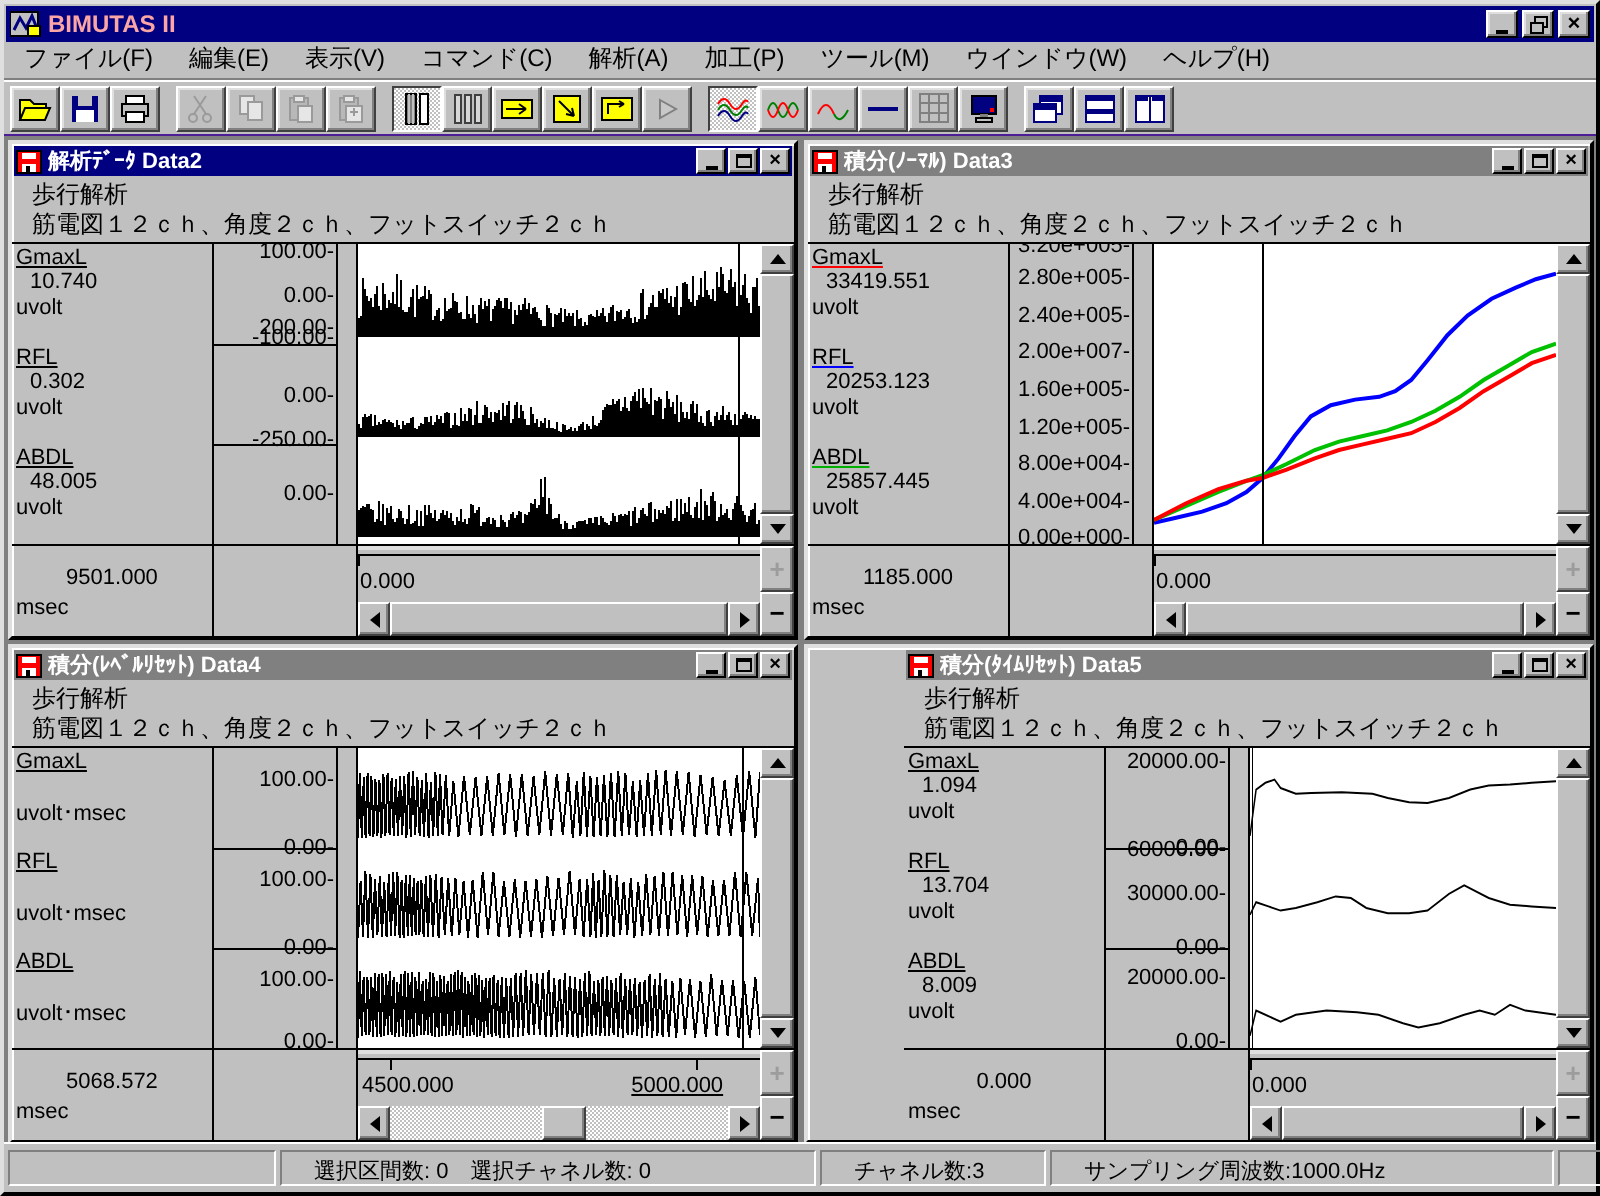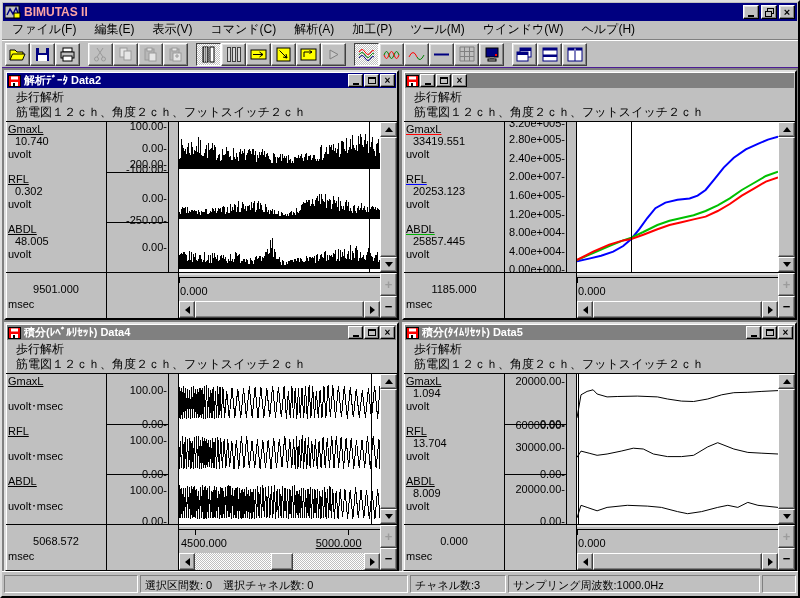--- a/index.html
+++ b/index.html
@@ -97,21 +97,21 @@
                       background-size:2px 2px; background-position:0 0,1px 1px; }
   .hthumb { position:absolute; top:0; bottom:0; background:#c0c0c0; border:1px solid; border-color:#fff #404040 #404040 #fff; box-shadow:inset -1px -1px 0 #808080; }
 
   .pm-cell { grid-column:5; grid-row:2; border-top:1px solid #000; display:flex; flex-direction:column; }
   .pm-btn { flex:1; background:#c0c0c0; border:1px solid; border-color:#fff #404040 #404040 #fff; box-shadow:inset -1px -1px 0 #808080;
             display:flex; align-items:center; justify-content:center; font-size:13px; font-weight:bold; }
   .pm-btn.dim { color:#9c9c9c; }
 
   
   .statusbar { height:24px; flex:none; display:flex; align-items:center; gap:2px; padding:2px 2px 3px 2px; background:#c0c0c0; font-size:11px; }
-  .status-panel { height:18px; border:1px solid; border-color:#808080 #fff #fff #808080; padding:2px 4px; white-space:nowrap; overflow:hidden; flex:none; }
+  .status-panel { height:18px; border:1px solid; border-color:#808080 #fff #fff #808080; padding:2px 16px; white-space:nowrap; overflow:hidden; flex:none; }
 </style>
 </head>
 <body>
 
 <div class="app">
 
   <div class="titlebar">
     <svg class="app-icon" viewBox="0 0 16 14">
       <rect x="0" y="1" width="14" height="12" fill="#c0c0c0" stroke="#000"></rect>
       <path d="M2 10 L5 4 L8 9 L11 3 L13 8" fill="none" stroke="#000080" stroke-width="1.5"></path>
@@ -397,20 +397,21 @@
         </div>
       </div>
     <div class="mdi-window" style="left:400px; top:2px;   width:395px; height:250px;">
         <div class="win-titlebar inactive">
           <svg class="win-icon" viewBox="0 0 13 12">
             <rect x="0.5" y="0.5" width="12" height="11" fill="#ff0000" stroke="#000"></rect>
             <rect x="3" y="1.5" width="7" height="3" fill="#fff"></rect>
             <rect x="3" y="7" width="7" height="4" fill="#fff"></rect>
             <rect x="5" y="8" width="2" height="3" fill="#000"></rect>
           </svg>
+          <span class="win-title">積分(ﾉｰﾏﾙ) Data3</span>
           <span class="win-btn">
             <span class="glyph-min-s"></span>
           </span>
           <span class="win-btn">
             <span class="glyph-max"></span>
           </span>
           <span class="win-btn">
             <span class="glyph-x-s">×</span>
           </span>
         </div>
@@ -587,21 +588,21 @@
                 <span class="arr right"></span>
               </div>
             </div>
           </div>
           <div class="pm-cell">
             <div class="pm-btn dim">+</div>
             <div class="pm-btn">−</div>
           </div>
         </div>
       </div>
-    <div class="mdi-window" style="left:400px; top:254px; width:395px; height:250px;">
+    <div class="mdi-window" style="left:400px; top:254px; width:395px; height:250px;padding-left:48px;">
         <div class="win-titlebar inactive">
           <svg class="win-icon" viewBox="0 0 13 12">
             <rect x="0.5" y="0.5" width="12" height="11" fill="#ff0000" stroke="#000"></rect>
             <rect x="3" y="1.5" width="7" height="3" fill="#fff"></rect>
             <rect x="3" y="7" width="7" height="4" fill="#fff"></rect>
             <rect x="5" y="8" width="2" height="3" fill="#000"></rect>
           </svg>
           <span class="win-title">積分(ﾀｲﾑﾘｾｯﾄ) Data5</span>
           <span class="win-btn">
             <span class="glyph-min-s"></span>
@@ -691,17 +692,17 @@
             <div class="pm-btn dim">+</div>
             <div class="pm-btn">−</div>
           </div>
         </div>
       </div>
   </div>
 
   <div class="statusbar">
     <span class="status-panel" style="width:134px;"></span>
     <span class="status-panel" style="width:268px;">選択区間数: 0　選択チャネル数: 0</span>
-    <span class="status-panel" style="width:96px;">チャネル数:3</span>
+    <span class="status-panel" style="width:113px;">チャネル数:3</span>
     <span class="status-panel" style="width:252px;">サンプリング周波数:1000.0Hz</span>
     <span class="status-panel" style="flex:1;"></span>
   </div>
 </div>
 
 </body></html>

